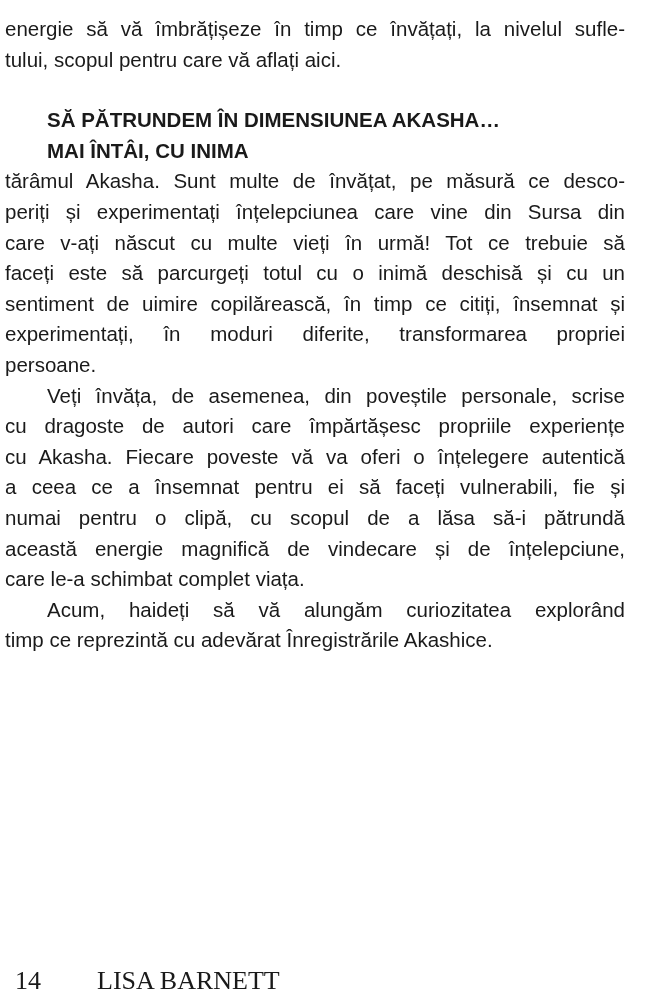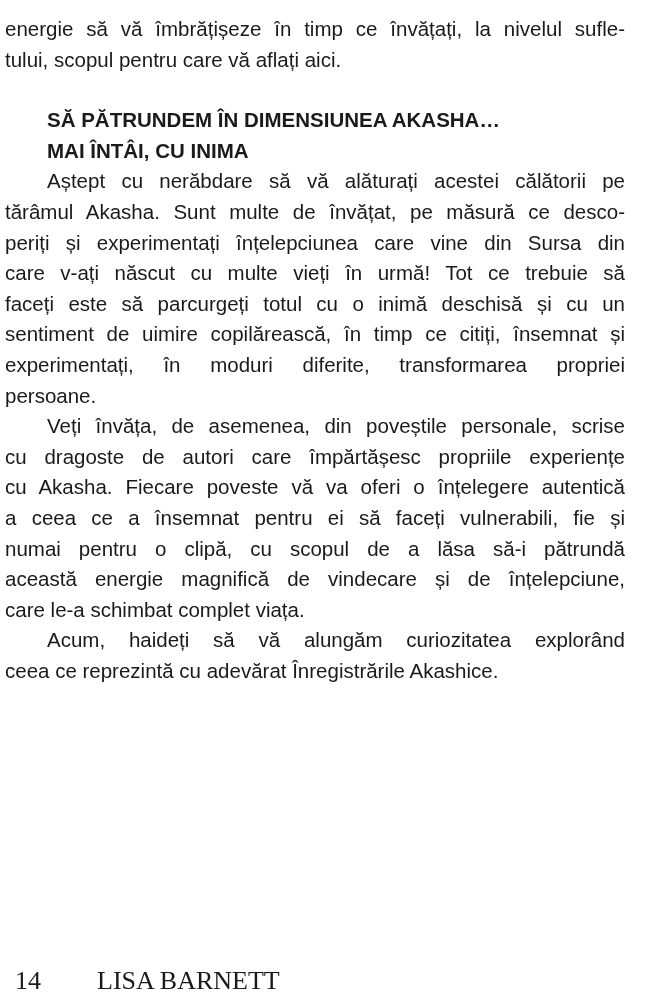--- a/index.html
+++ b/index.html
@@ -16,36 +16,35 @@
 </head>
 <body>
 
 <div class="page-text">
   <span class="line">energie să vă îmbrățișeze în timp ce învățați, la nivelul sufle-</span>
   <span class="line last">tului, scopul pentru care vă aflați aici.</span>
   <div class="gap"></div>
   <span class="line heading">SĂ PĂTRUNDEM ÎN DIMENSIUNEA AKASHA…</span>
   <span class="line heading">MAI ÎNTÂI, CU INIMA</span>
 
-  <span class="line indent">Aștept cu nerăbdare să vă alăturați acestei călătorii pe</span>
   <span class="line">tărâmul Akasha. Sunt multe de învățat, pe măsură ce desco-</span>
   <span class="line">periți și experimentați înțelepciunea care vine din Sursa din</span>
   <span class="line">care v-ați născut cu multe vieți în urmă! Tot ce trebuie să</span>
   <span class="line">faceți este să parcurgeți totul cu o inimă deschisă și cu un</span>
   <span class="line">sentiment de uimire copilărească, în timp ce citiți, însemnat și</span>
   <span class="line">experimentați, în moduri diferite, transformarea propriei</span>
   <span class="line last">persoane.</span>
 
   <span class="line indent">Veți învăța, de asemenea, din poveștile personale, scrise</span>
   <span class="line">cu dragoste de autori care împărtășesc propriile experiențe</span>
   <span class="line">cu Akasha. Fiecare poveste vă va oferi o înțelegere autentică</span>
   <span class="line">a ceea ce a însemnat pentru ei să faceți vulnerabili, fie și</span>
   <span class="line">numai pentru o clipă, cu scopul de a lăsa să-i pătrundă</span>
   <span class="line">această energie magnifică de vindecare și de înțelepciune,</span>
   <span class="line last">care le-a schimbat complet viața.</span>
 
   <span class="line indent">Acum, haideți să vă alungăm curiozitatea explorând</span>
-  <span class="line last">ceea ce reprezintă cu adevărat Înregistrările Akashice.</span>
+  <span class="line last">timp ce reprezintă cu adevărat Înregistrările Akashice.</span>
 </div>
 
 <div class="footer">
   <span class="num">14</span><span>LISA BARNETT</span>
 </div>
 
 </body></html>

